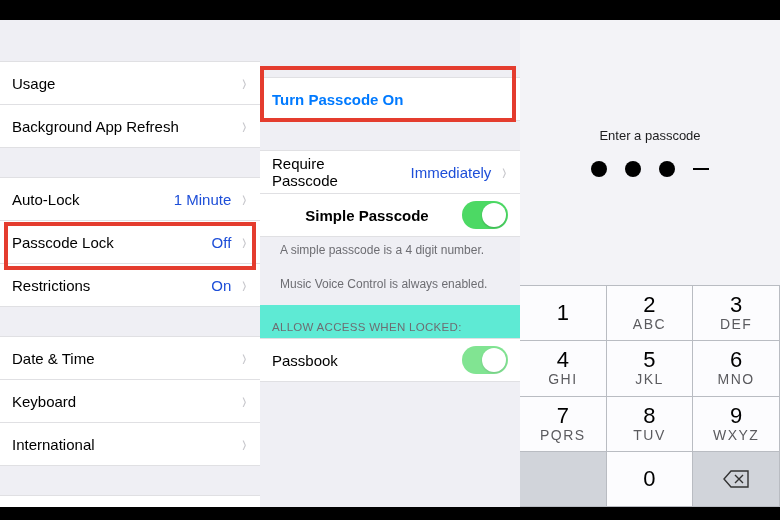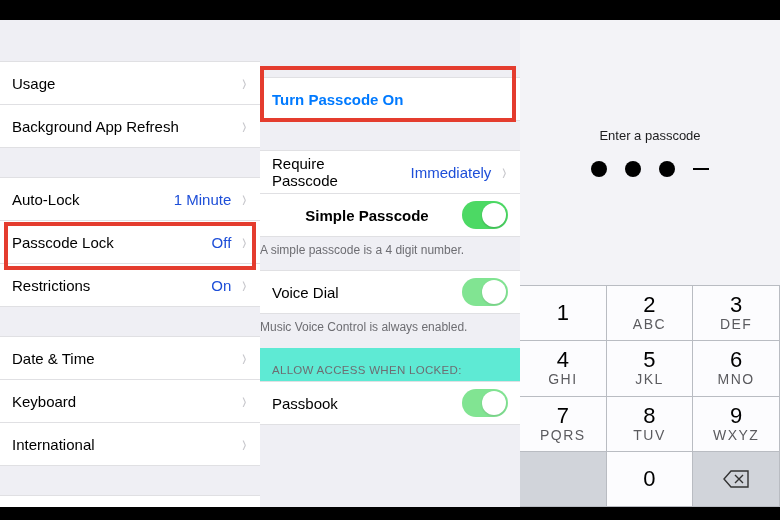--- a/index.html
+++ b/index.html
@@ -29,21 +29,21 @@
     color: #000;
     position: relative;
   }
   .row .label, .row-wide .label { flex: 1; }
   .row .value { color: #1d4ed8; margin-right: 6px; font-size: 15px; margin-left: 24px; }
   .chev { color: #c7c7cc; font-size: 20px; line-height: 1; transform: scale(0.6,1.2); margin-left: 4px; }
   .row.link .label { color: #007aff; font-weight: 600; }
   .row.disabled .label { color: #9fa3a7; }
 
   .note {
-    padding: 6px 12px 14px 0;
+    padding: 6px 12px 14px 20px;
     font-size: 12px;
     color: #6d6d72;
     background: #efeff4;
   }
   .section-header {
     padding: 16px 12px 6px 12px;
     font-size: 11.5px;
     letter-spacing: 0.3px;
     color: #6d6d72;
     text-transform: uppercase;
@@ -172,26 +172,20 @@
         <span class="chev">›</span>
       </div>
       <div class="row">
         <span class="label" style="font-weight:600;text-align:center;">Simple Passcode</span>
         <div class="toggle">
             <div class="knob"></div>
           </div>
       </div>
       <div class="note">A simple passcode is a 4 digit number.</div>
 
-      <div class="row">
-        <span class="label">Voice Dial</span>
-        <div class="toggle partial">
-            <div class="knob"></div>
-          </div>
-      </div>
       <div class="note">Music Voice Control is always enabled.</div>
 
       <div class="section-header">ALLOW ACCESS WHEN LOCKED:</div>
       <div class="row">
         <span class="label">Passbook</span>
         <div class="toggle partial">
             <div class="knob"></div>
           </div>
       </div>
     </div>

